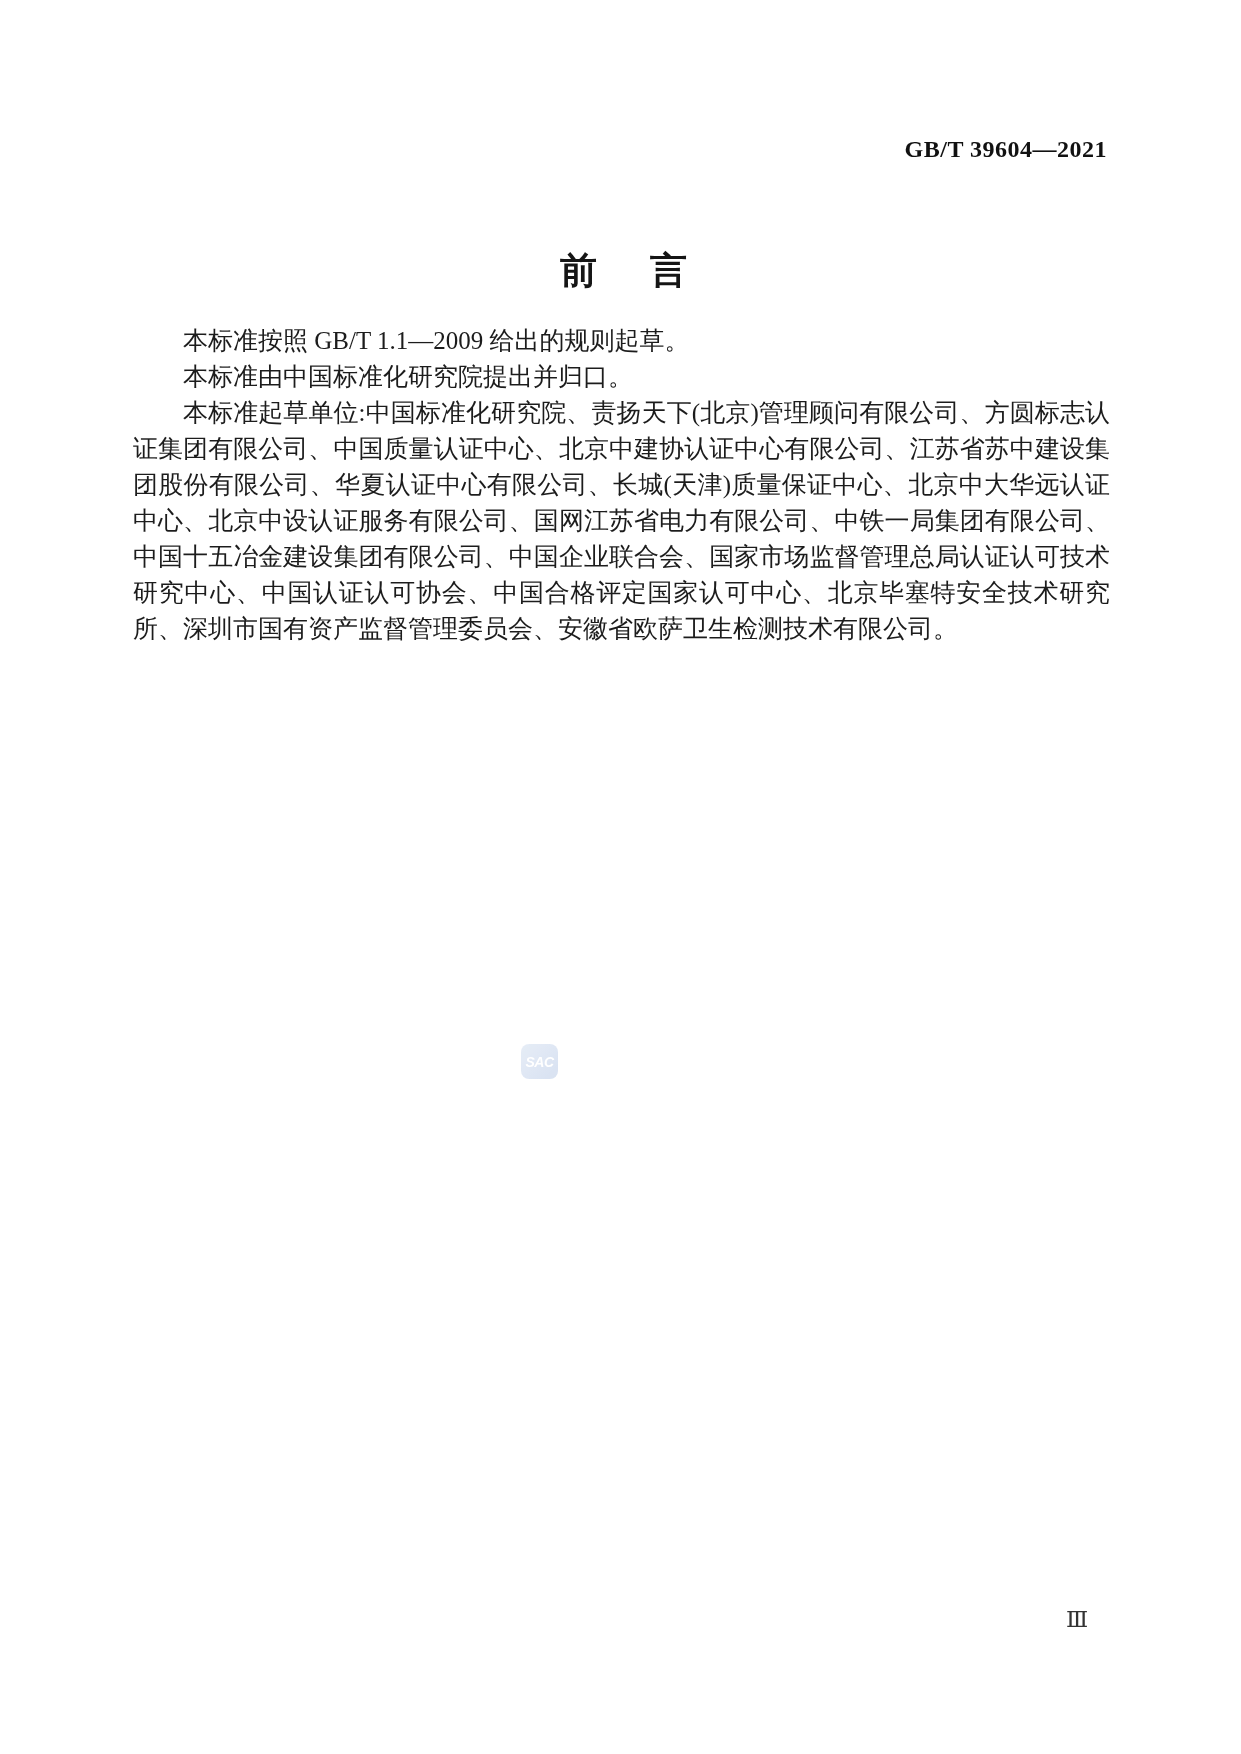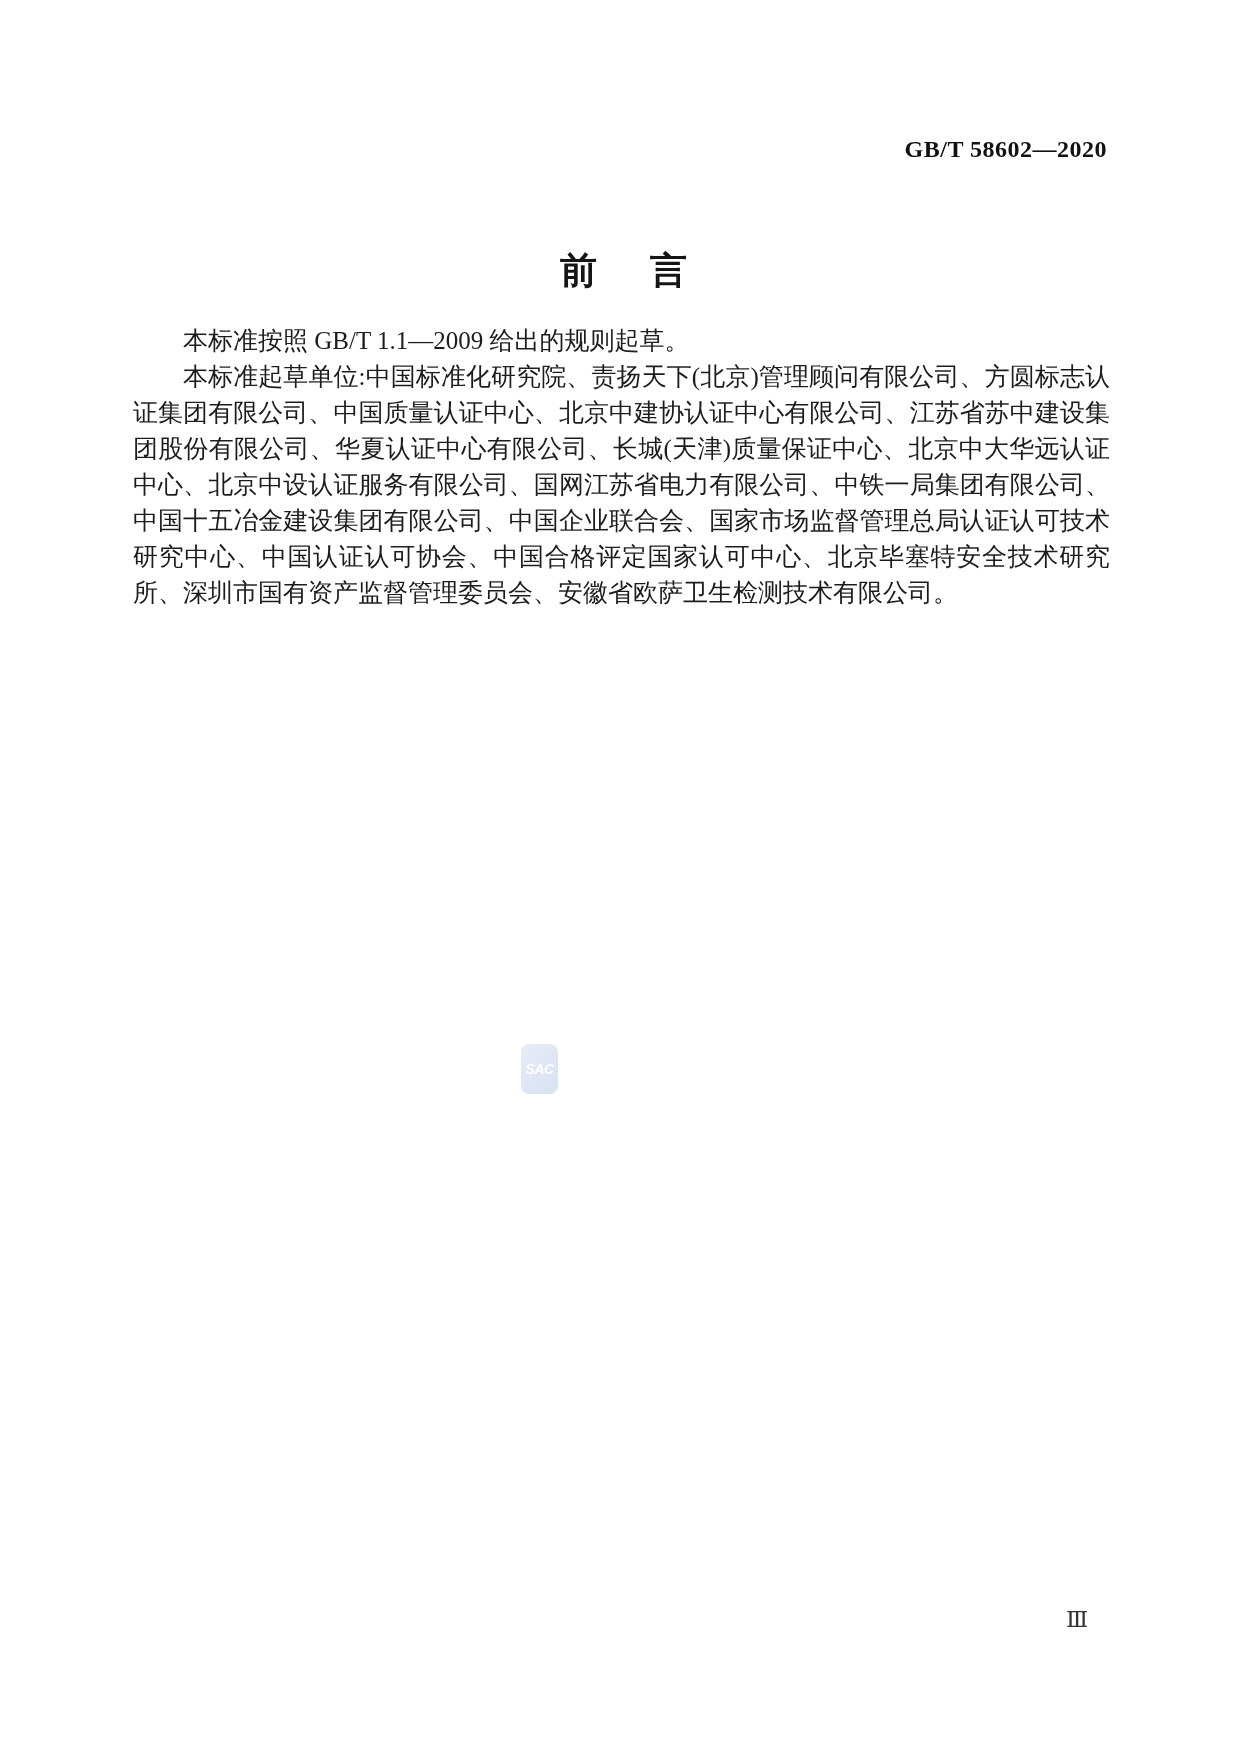--- a/index.html
+++ b/index.html
@@ -50,21 +50,21 @@
     text-align: justify;
     text-align-last: left;
     text-indent: 2em;
     color: #1c1c1c;
   }
   .watermark {
     position: absolute;
     left: 521px;
     top: 1044px;
     width: 37px;
-    height: 50px;
+    height: 35px;
     border-radius: 8px;
     background: linear-gradient(135deg, #e4ebf6 0%, #d4dff0 100%);
     display: flex;
     align-items: center;
     justify-content: center;
     opacity: 0.9;
   }
   .watermark span {
     font-family: "Liberation Sans", "DejaVu Sans", sans-serif;
     font-weight: bold;
@@ -80,26 +80,27 @@
     font-family: "Liberation Serif", "DejaVu Serif", serif;
     font-size: 23px;
     color: #333333;
   }
 </style>
 </head>
 <body>
 
 <div class="page">
 
-  <div class="std-number">GB/T 58602—2020</div>
+  <div class="std-number">GB/T 39604—2021</div>
 
   <h1 class="doc-title">前　言</h1>
 
   <div class="body-text">
     <p>本标准按照 GB/T 1.1—2009 给出的规则起草。</p>
+    <p>本标准由中国标准化研究院提出并归口。</p>
     <p>本标准起草单位:中国标准化研究院、责扬天下(北京)管理顾问有限公司、方圆标志认证集团有限公司、中国质量认证中心、北京中建协认证中心有限公司、江苏省苏中建设集团股份有限公司、华夏认证中心有限公司、长城(天津)质量保证中心、北京中大华远认证中心、北京中设认证服务有限公司、国网江苏省电力有限公司、中铁一局集团有限公司、中国十五冶金建设集团有限公司、中国企业联合会、国家市场监督管理总局认证认可技术研究中心、中国认证认可协会、中国合格评定国家认可中心、北京毕塞特安全技术研究所、深圳市国有资产监督管理委员会、安徽省欧萨卫生检测技术有限公司。</p>
   </div>
 
   <div class="watermark">
     <span>SAC</span>
   </div>
 
   <div class="page-number">Ⅲ</div>
 
 </div>

